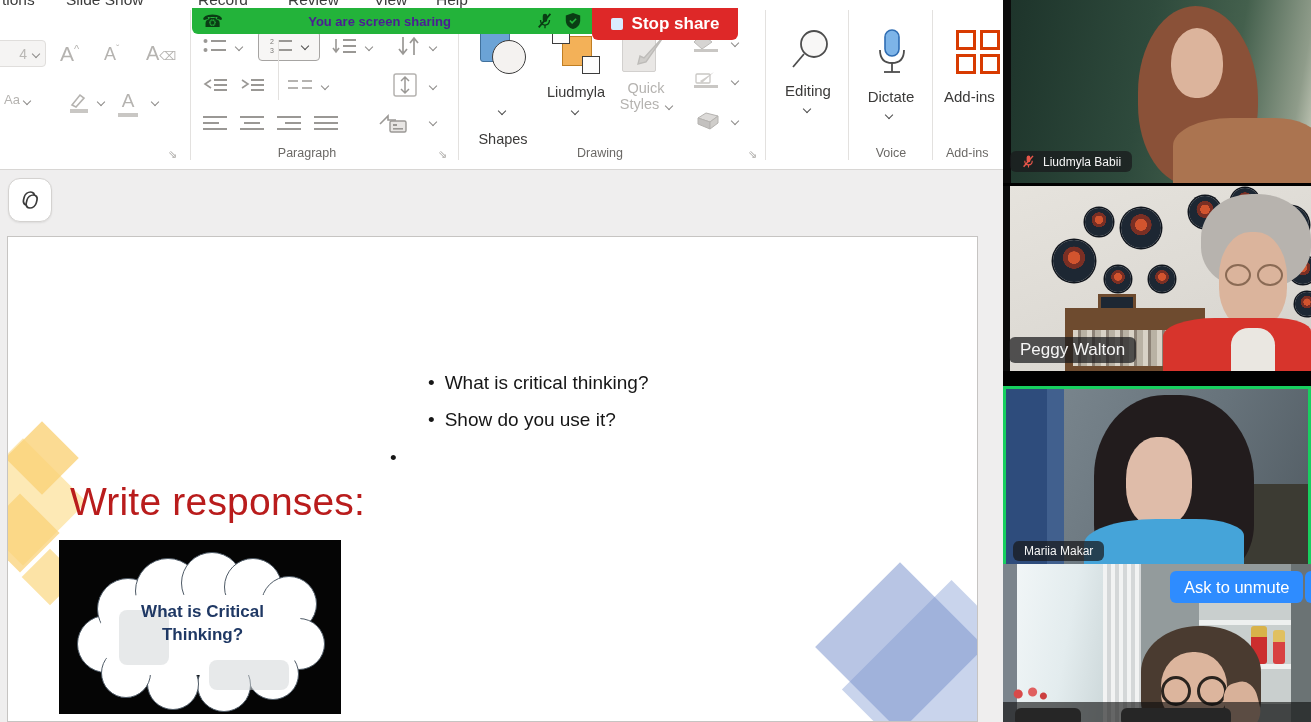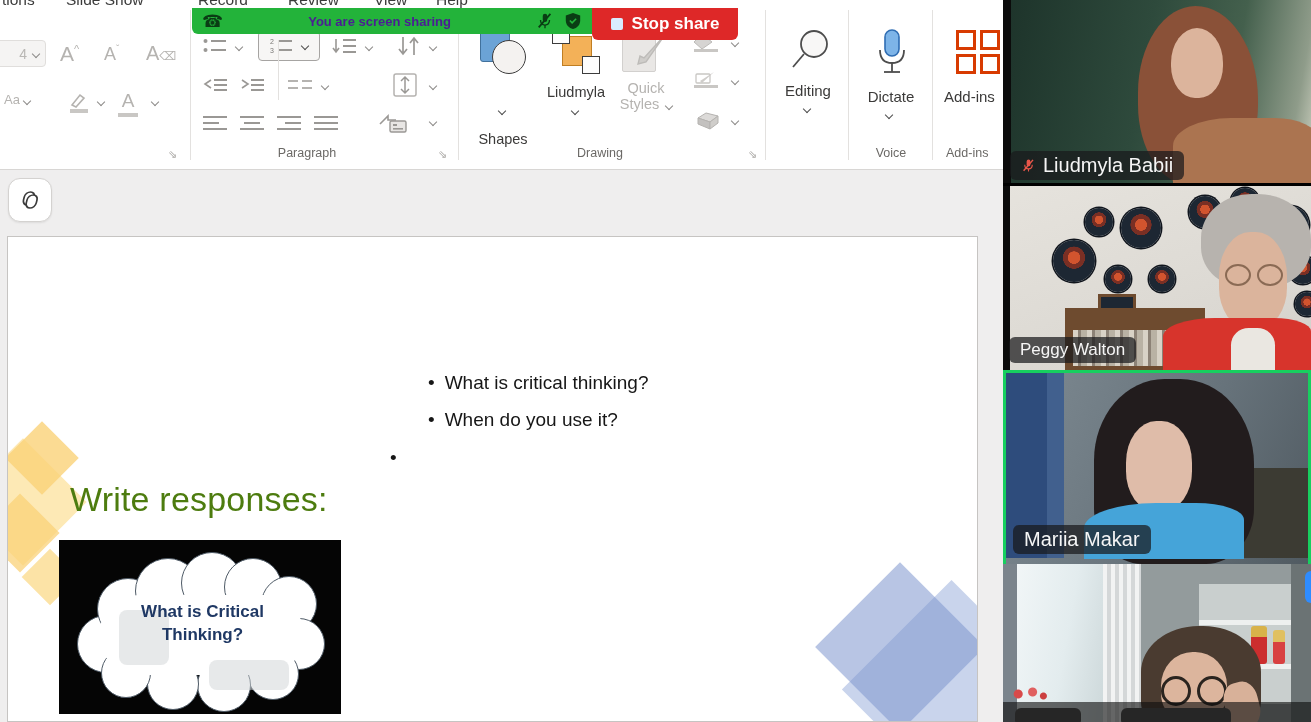--- a/index.html
+++ b/index.html
@@ -35,33 +35,33 @@
                  border-radius:12px; box-shadow:0 1px 2px rgba(0,0,0,.08); display:flex; align-items:center; justify-content:center; cursor:pointer; }
   #slide { position:absolute; left:7px; top:65px; width:971px; height:486px; background:#fff; border:1px solid #c6c4c2; overflow:hidden; }
 
   .diamond { position:absolute; }
   .slide-bullet { position:absolute; font-size:19px; color:#161616; }
   .slide-bullet .b { margin-right:10px; }
   #bullet3 { padding-left:19px; line-height:26px; }
   #bullet3 .b { position:absolute; left:0; }
   #bullet4 { line-height:26px; }
   #bullet4 .b { margin-right:24px; }
-  #slide-heading { position:absolute; left:62px; top:243px; font-size:34px; color:#4d7c0f; letter-spacing:.2px; }
+  #slide-heading { position:absolute; left:62px; top:243px; font-size:39px; color:#b91c1c; letter-spacing:.2px; }
 
   #cloud-img { position:absolute; left:51px; top:303px; width:282px; height:174px; background:#050505; overflow:hidden; }
   .cl { position:absolute; background:#fff; border:1px solid #4e5a66; border-radius:50%; }
   #cloud-core { position:absolute; left:40px; top:55px; width:205px; height:80px; background:#fff; border-radius:40px; }
   #cloud-text { position:absolute; left:66px; top:60px; width:155px; text-align:center; font-weight:bold; font-size:17px; line-height:23px; color:#1f3864; }
   .cloud-shadow { position:absolute; background:#cfd3d6; opacity:.5; border-radius:8px; }
 
   
   #panel { position:absolute; left:1003px; top:0; width:308px; height:722px; background:#000; }
   .tile { position:absolute; left:0; width:308px; overflow:hidden; cursor:pointer; }
   .nametag { position:absolute; display:flex; align-items:center; gap:7px; background:rgba(25,25,28,.72);
-             border-radius:6px; padding:3px 11px; color:#f5f5f5; font-size:20px; white-space:nowrap; }
+             border-radius:6px; padding:3px 11px; color:#f5f5f5; font-size:12px; white-space:nowrap; }
   .plate { position:absolute; border-radius:50%; background:radial-gradient(circle at 50% 42%, #d2542e 0 19%, #7a2f24 20% 34%, #1d2733 35% 100%); box-shadow:0 0 0 1.5px #10151d; }
   #ask-unmute { position:absolute; left:167px; top:7px; height:32px; padding:0 14px; background:#2e8cff; color:#fff;
                 font-size:16.5px; border:none; border-radius:6px; cursor:pointer; }
   #btn-sliver { position:absolute; left:302px; top:7px; width:6px; height:32px; background:#2e8cff; border-radius:6px 0 0 6px; }
 </style>
 </head>
 <body>
 
 <div id="app">
 
@@ -314,21 +314,21 @@
 
         <div class="diamond" style="left:-30px; top:220px; width:90px; height:90px; background:#fde9b5; transform:rotate(45deg);"></div>
         <div class="diamond" style="left:8px; top:195px; width:52px; height:52px; background:rgba(250,210,120,.8); transform:rotate(45deg);"></div>
         <div class="diamond" style="left:-16px; top:268px; width:56px; height:56px; background:rgba(250,210,120,.75); transform:rotate(45deg);"></div>
         <div class="diamond" style="left:22px; top:320px; width:40px; height:40px; background:rgba(252,222,150,.85); transform:rotate(45deg);"></div>
 
         <div class="diamond" style="left:866px; top:375px; width:155px; height:155px; background:#c9d4ec; transform:rotate(45deg);"></div>
         <div class="diamond" style="left:832px; top:350px; width:120px; height:120px; background:rgba(125,150,205,.55); transform:rotate(45deg);"></div>
 
         <div class="slide-bullet" style="left:420px; top:135px;"><span class="b">•</span><span>What is critical thinking?</span></div>
-        <div class="slide-bullet" style="left:420px; top:172px;"><span class="b">•</span><span>When do you use it?</span></div>
+        <div class="slide-bullet" style="left:420px; top:172px;"><span class="b">•</span><span>Show do you use it?</span></div>
         <div class="slide-bullet" id="bullet3" style="left:382px; top:208px; width:500px;"><span class="b">•</span></div>
 
         <div id="slide-heading">Write responses:</div>
 
         <div id="cloud-img">
           <div class="cl" style="left:18px;  top:75px;  width:58px; height:58px;"></div>
           <div class="cl" style="left:38px;  top:38px;  width:62px; height:62px;"></div>
           <div class="cl" style="left:76px;  top:18px;  width:66px; height:66px;"></div>
           <div class="cl" style="left:122px; top:12px;  width:62px; height:62px;"></div>
           <div class="cl" style="left:165px; top:18px;  width:58px; height:58px;"></div>
@@ -404,21 +404,21 @@
       <div class="abs" style="left:216px; top:46px; width:68px; height:96px; background:#dbb49c; border-radius:46% 46% 42% 42%;"></div>
       <div class="abs" style="left:222px; top:78px; width:26px; height:22px; border:2px solid #8a6a54; border-radius:50%;"></div>
       <div class="abs" style="left:254px; top:78px; width:26px; height:22px; border:2px solid #8a6a54; border-radius:50%;"></div>
       <div class="abs" style="left:160px; top:132px; width:148px; height:53px; background:#d7342c; border-radius:35% 25% 0 0;"></div>
       <div class="abs" style="left:228px; top:142px; width:44px; height:43px; background:#eae7e1; border-radius:40% 40% 0 0;"></div>
       <div class="nametag" style="left:6px; top:151px; font-size:17px;">
         <span>Peggy Walton</span>
       </div>
     </div>
 
-    <div class="tile" style="top:370px; height:230px; background:linear-gradient(115deg,#7e8a92 0%,#67737b 55%,#4e585f 100%); border:3px solid #17cf5f;">
+    <div class="tile" style="top:386px; height:230px; background:linear-gradient(115deg,#7e8a92 0%,#67737b 55%,#4e585f 100%); border:3px solid #17cf5f;">
       <div class="abs" style="left:0; top:0; width:58px; height:185px; background:linear-gradient(90deg,#2e4c7c 0 70%,#41608e 70% 100%);"></div>
       <div class="abs" style="left:228px; top:95px; width:80px; height:90px; background:#3c3b33; border-radius:12px 4px 0 0;"></div>
       <div class="abs" style="left:88px; top:6px; width:160px; height:185px; background:#221c1d; border-radius:44% 46% 30% 30%;"></div>
       <div class="abs" style="left:120px; top:48px; width:66px; height:90px; background:#dfbca9; border-radius:46% 46% 44% 44%;"></div>
       <div class="abs" style="left:78px; top:130px; width:160px; height:56px; background:#45a4d9; border-radius:45% 30% 0 0;"></div>
       <div class="nametag" style="left:7px; top:152px;">
         <span>Mariia Makar</span>
       </div>
     </div>
 
@@ -436,16 +436,17 @@
       <div class="abs" style="left:288px; top:0; width:20px; height:158px; background:#6b7374;"></div>
       <div class="abs" style="left:138px; top:62px; width:120px; height:96px; background:#4a3b30; border-radius:48% 48% 20% 20%;"></div>
       <div class="abs" style="left:158px; top:88px; width:66px; height:70px; background:#dcb59d; border-radius:48% 48% 40% 40%;"></div>
       <div class="abs" style="left:158px; top:112px; width:30px; height:30px; border:3.5px solid #2a241f; border-radius:50%;"></div>
       <div class="abs" style="left:194px; top:112px; width:30px; height:30px; border:3.5px solid #2a241f; border-radius:50%;"></div>
       <div class="abs" style="left:222px; top:118px; width:34px; height:46px; background:#d8b199; border-radius:40%; transform:rotate(-14deg);"></div>
       <div class="abs" style="left:0; top:138px; width:308px; height:20px; background:rgba(15,15,15,.62);">
         <div style="position:absolute; left:12px; top:6px; width:66px; height:18px; background:#262626; border-radius:6px;"></div>
         <div style="position:absolute; left:118px; top:6px; width:110px; height:18px; background:#262626; border-radius:6px;"></div>
       </div>
+      <button id="ask-unmute">Ask to unmute</button>
       <div id="btn-sliver"></div>
     </div>
   </div>
 </div>
 
 </body></html>

